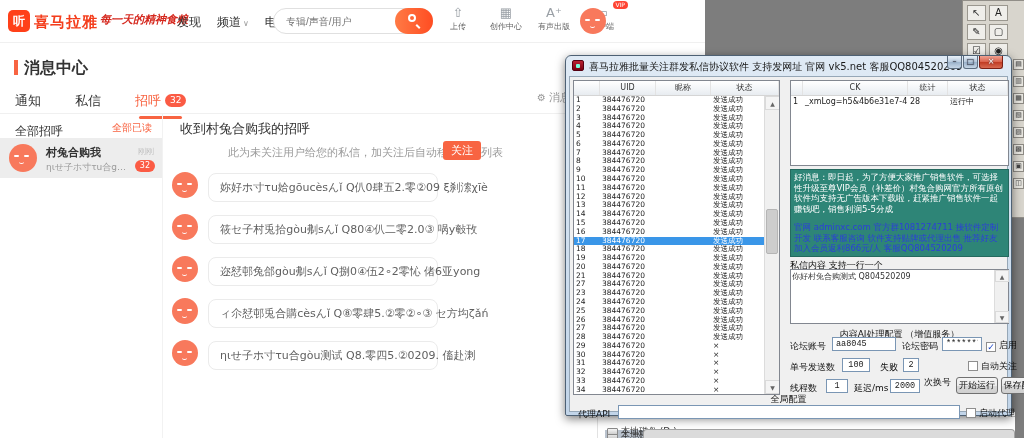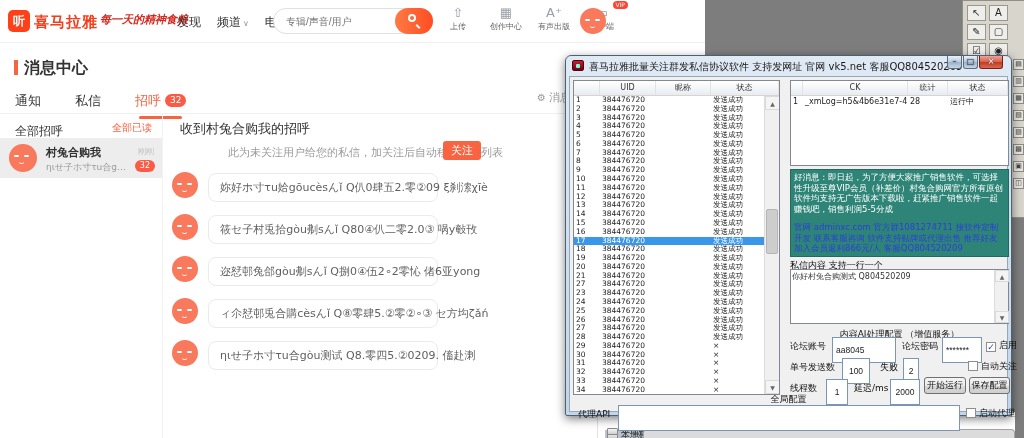--- a/index.html
+++ b/index.html
@@ -116,24 +116,24 @@
 
   .fld-label { position:absolute; font-size:9px; color:#111; white-space:nowrap; }
   .msgbox { position:absolute; left:220px; top:192px; width:219px; height:55px; background:#fff; border:1px solid #828790; }
   .msgbox textarea { position:absolute; left:1px; top:1px; width:200px; height:51px; border:0; resize:none; outline:0; font-size:8px; color:#333; font-family:"DejaVu Sans",sans-serif; }
   .msgbox .vsb2 { position:absolute; right:0; top:0; bottom:0; width:14px; background:#f0f0f0; border-left:1px solid #ddd; }
   .vsb2 .arr { position:absolute; left:0; width:14px; height:12px; background:#f4f4f4; border:1px solid #dadada; font-size:6px; text-align:center; line-height:11px; color:#666; cursor:pointer; }
   .vsb2 .arr.up{top:0;} .vsb2 .arr.dn{bottom:0;}
 
   .ai-label { position:absolute; left:220px; top:251px; width:219px; text-align:center; font-size:9px; color:#111; }
 
-  .tbx { position:absolute; height:14px; background:#fff; border:1px solid #7a96b4; font-size:8.5px; color:#222; padding:12px 3px; outline:0; font-family:Liberation Sans, sans-serif; }
+  .tbx { position:absolute; height:14px; background:#fff; border:1px solid #7a96b4; font-size:8.5px; color:#222; padding:0 3px; outline:0; font-family:Liberation Mono, monospace; }
   .chk { position:absolute; font-size:9px; color:#111; cursor:pointer; white-space:nowrap; }
   .chk .box { display:inline-block; width:10px; height:10px; border:1px solid #8e8e8e; background:#fff; vertical-align:-2px; margin-right:3px; font-size:9px; line-height:9px; color:#1c45c8; text-align:center; }
-  .wbtn { position:absolute; height:17px; background:linear-gradient(#f4f4f4,#ebebeb 50%,#d8d8d8 51%,#cfcfcf); border:1px solid #707070; border-radius:3px; font-size:9px; color:#111; cursor:pointer; font-family:"DejaVu Sans",sans-serif; }
+  .wbtn { position:absolute; height:17px; background:linear-gradient(#f4f4f4,#ebebeb 50%,#d8d8d8 51%,#cfcfcf); border:1px solid #707070; border-radius:3px; font-size:9px; color:#111; cursor:pointer; font-family:"DejaVu Sans",sans-serif;margin-left:32px; }
 
   .global-line { position:absolute; left:6px; right:8px; top:322px; border-top:1px solid #dcе3e8; }
   .global-cap { position:absolute; left:0; right:0; top:316px; text-align:center; font-size:9px; color:#111; }
   .proxy-row { position:absolute; left:6px; right:8px; top:328px; height:16px; }
 </style>
 </head>
 <body>
 
 <div class="browser">
   <div class="site-header">

